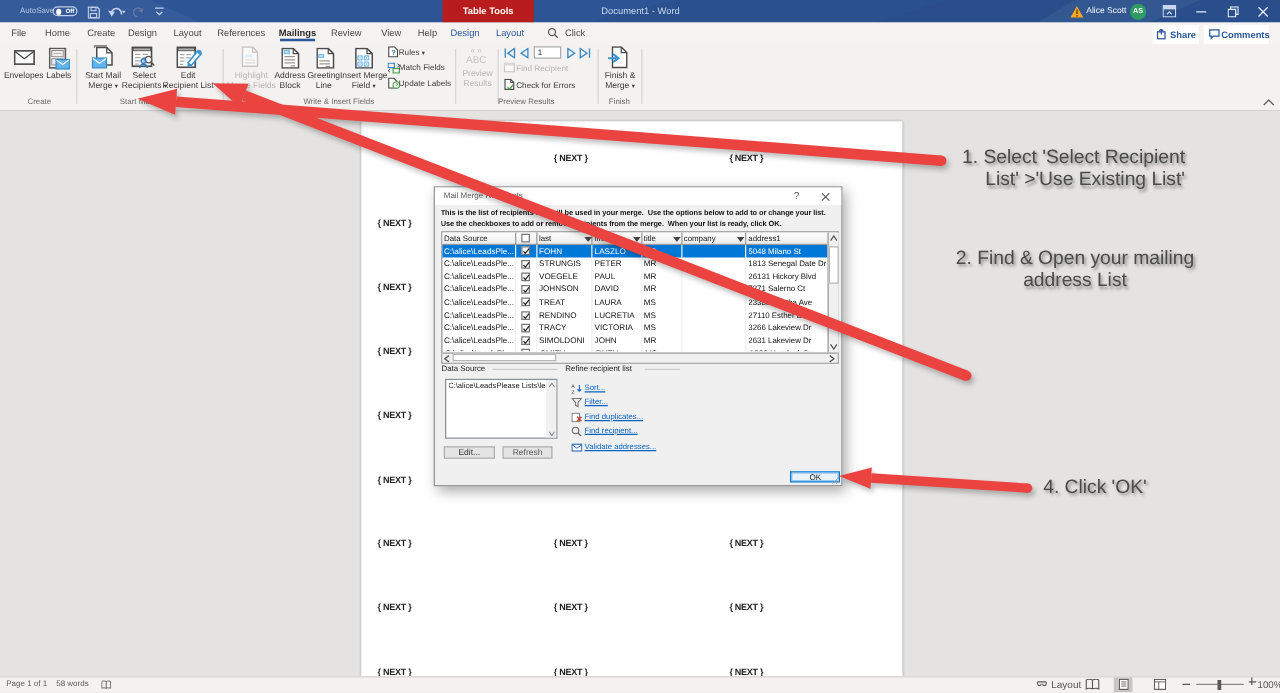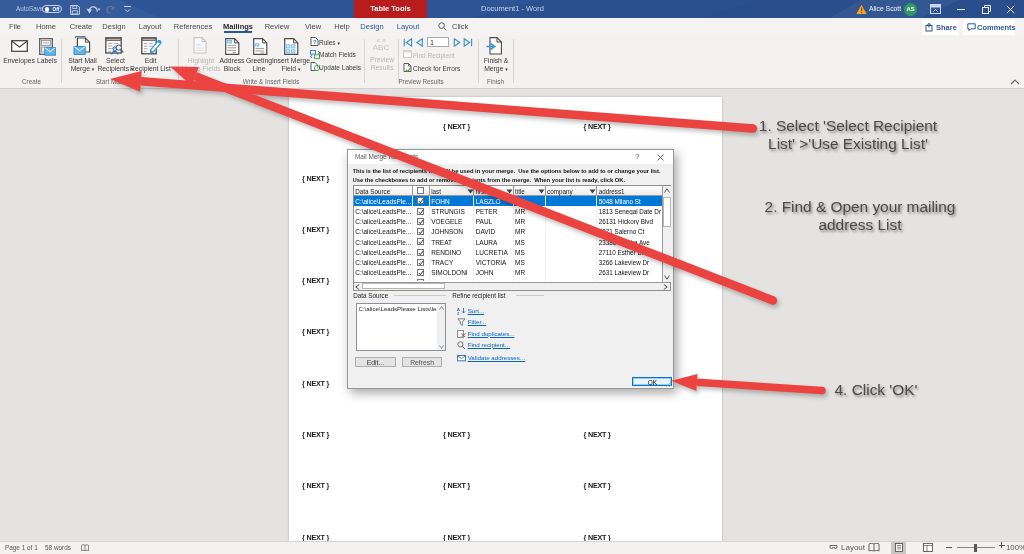--- a/index.html
+++ b/index.html
@@ -491,21 +491,21 @@
     <svg class="abs" style="left:108.6px;top:203.8px;" width="9" height="8" viewBox="0 0 9 8">
         <rect x="0.6" y="1.4" width="7.8" height="5.4" fill="#fff" stroke="#2b6cb3" stroke-width="0.9"></rect>
         <path d="M0.6 1.8 L4.5 4.6 L8.4 1.8" fill="none" stroke="#2b6cb3" stroke-width="0.8"></path>
       </svg>
     <div class="abs" style="left:284.2px;top:226.7px;width:40.3px;height:9.8px;background:#e9f3fb;border:1px solid #0078d7;box-shadow:inset 0 0 0 1px #9ec9ec;font-size:6.5px;color:#111;text-align:center;line-height:9.2px;">OK</div>
     <svg class="abs" style="left:317px;top:231px;" width="7" height="7" viewBox="0 0 7 7">
         <path d="M6 1 L1 6 M6 4 L4 6" stroke="#9a9a9a" stroke-width="0.8"></path>
       </svg>
   </div>
 
-  <div class="ann" style="left:748px;top:116.5px;width:200px;">1. Select 'Select Recipient<br>List' &gt;'Use Existing List'</div>
+  <div class="ann" style="left:748px;top:116.5px;width:200px;text-align:right;">1. Select 'Select Recipient<br>List' &gt;'Use Existing List'</div>
   <div class="ann" style="left:760px;top:197.5px;width:200px;">2. Find &amp; Open your mailing<br>address List</div>
   <div class="ann" style="left:826px;top:381px;width:100px;white-space:nowrap;">4. Click 'OK'</div>
   <svg class="abs" style="left:0;top:0;pointer-events:none;" width="1024" height="554" viewBox="0 0 1024 554">
     <g fill="#ea4340" style="filter:drop-shadow(2px 3px 2px rgba(0,0,0,0.25));">
     <path d="M 753.3 124.3 L 141.2 77.1 L 140.6 85.6 L 752.7 132.7 Z"></path>
         <path d="M 110.0 79.0 L 141.7 70.9 L 140.1 91.8 Z"></path>
         <circle cx="753.0" cy="128.5" r="4.2"></circle>
     <path d="M 774.5 296.5 L 196.7 72.3 L 193.6 80.2 L 771.5 304.5 Z"></path>
         <path d="M 170.0 66.5 L 198.8 66.9 L 191.6 85.6 Z"></path>
         <circle cx="773.0" cy="300.5" r="4.2"></circle>

